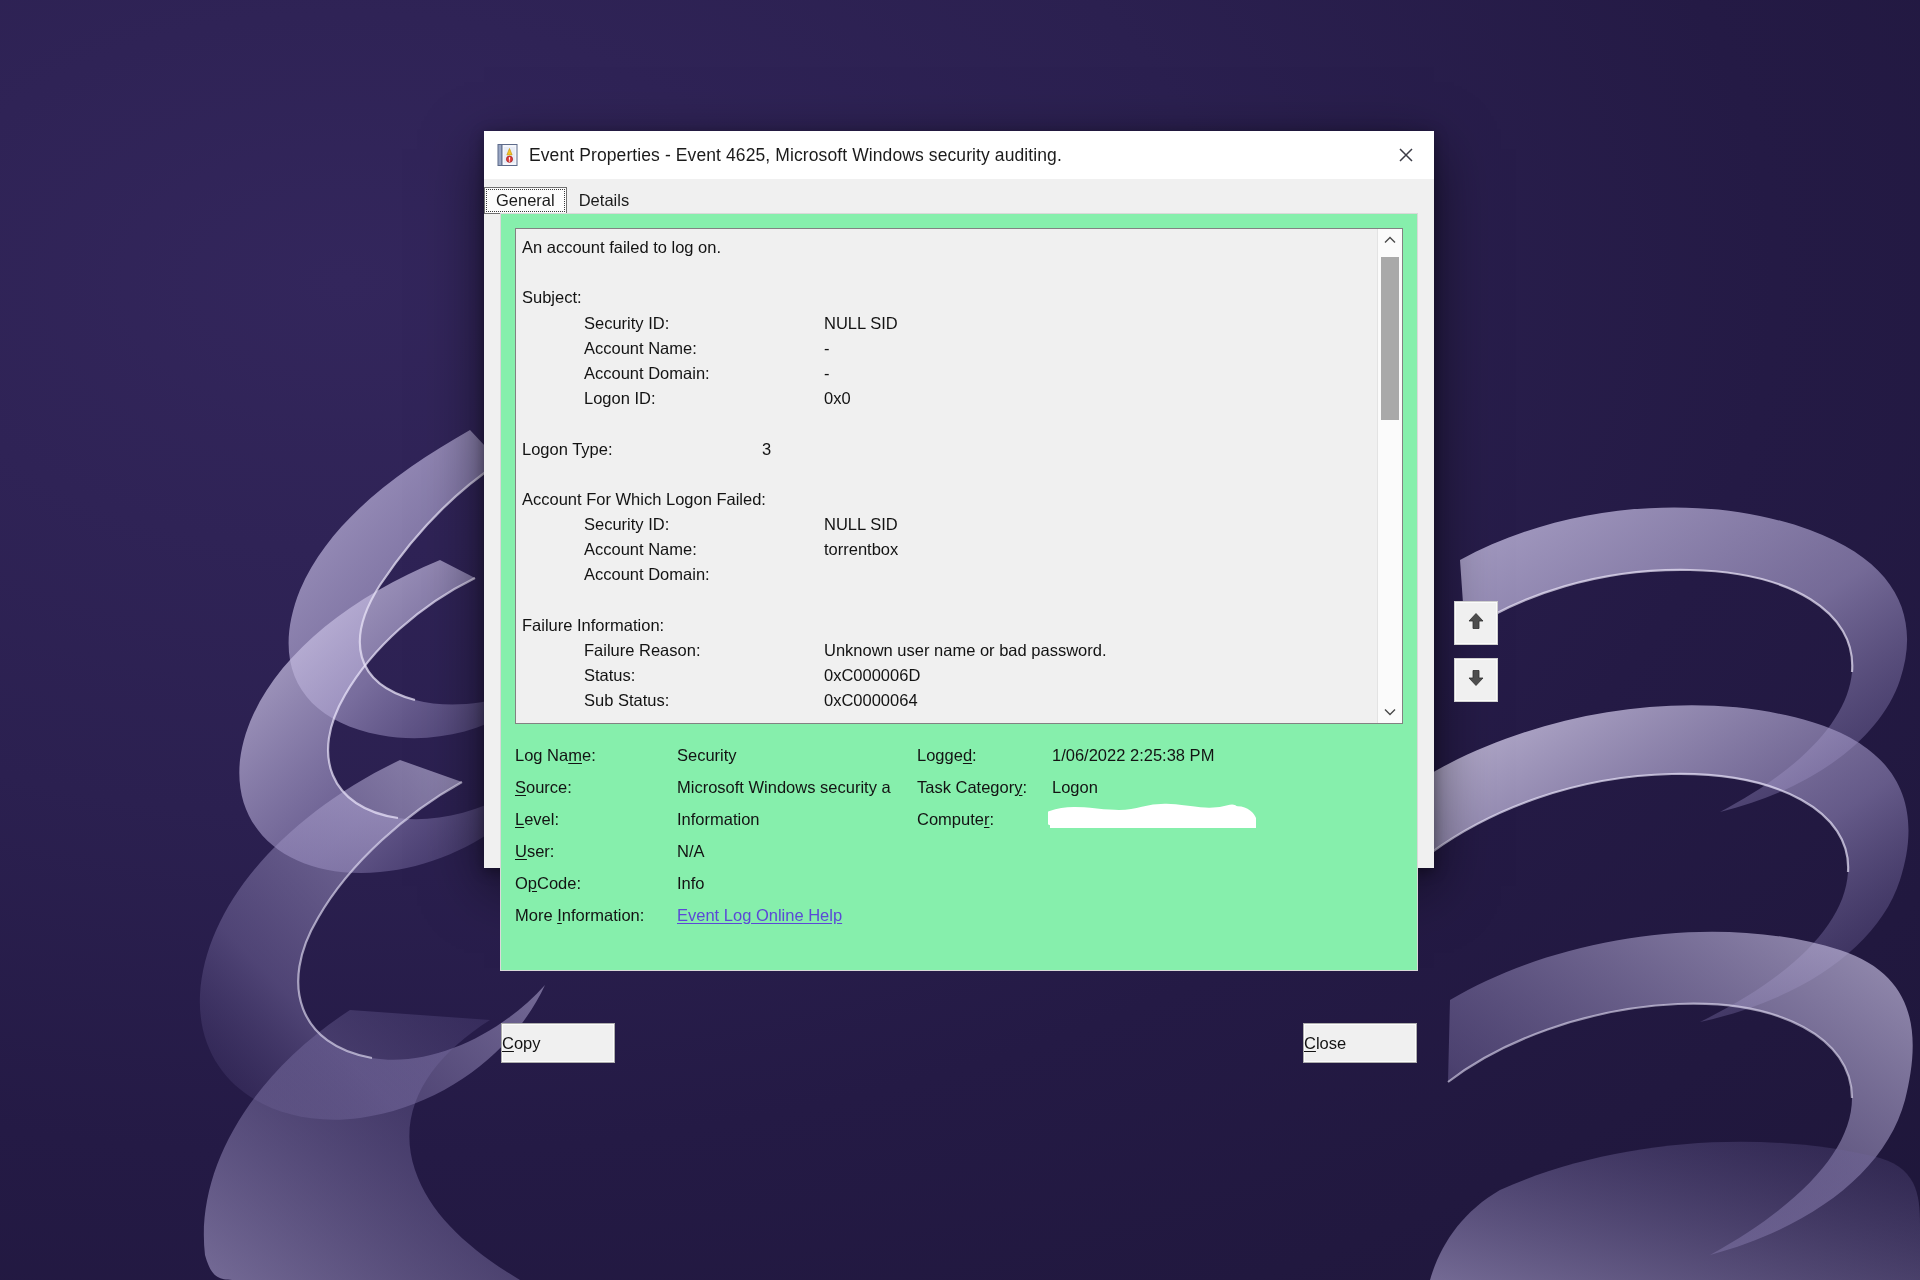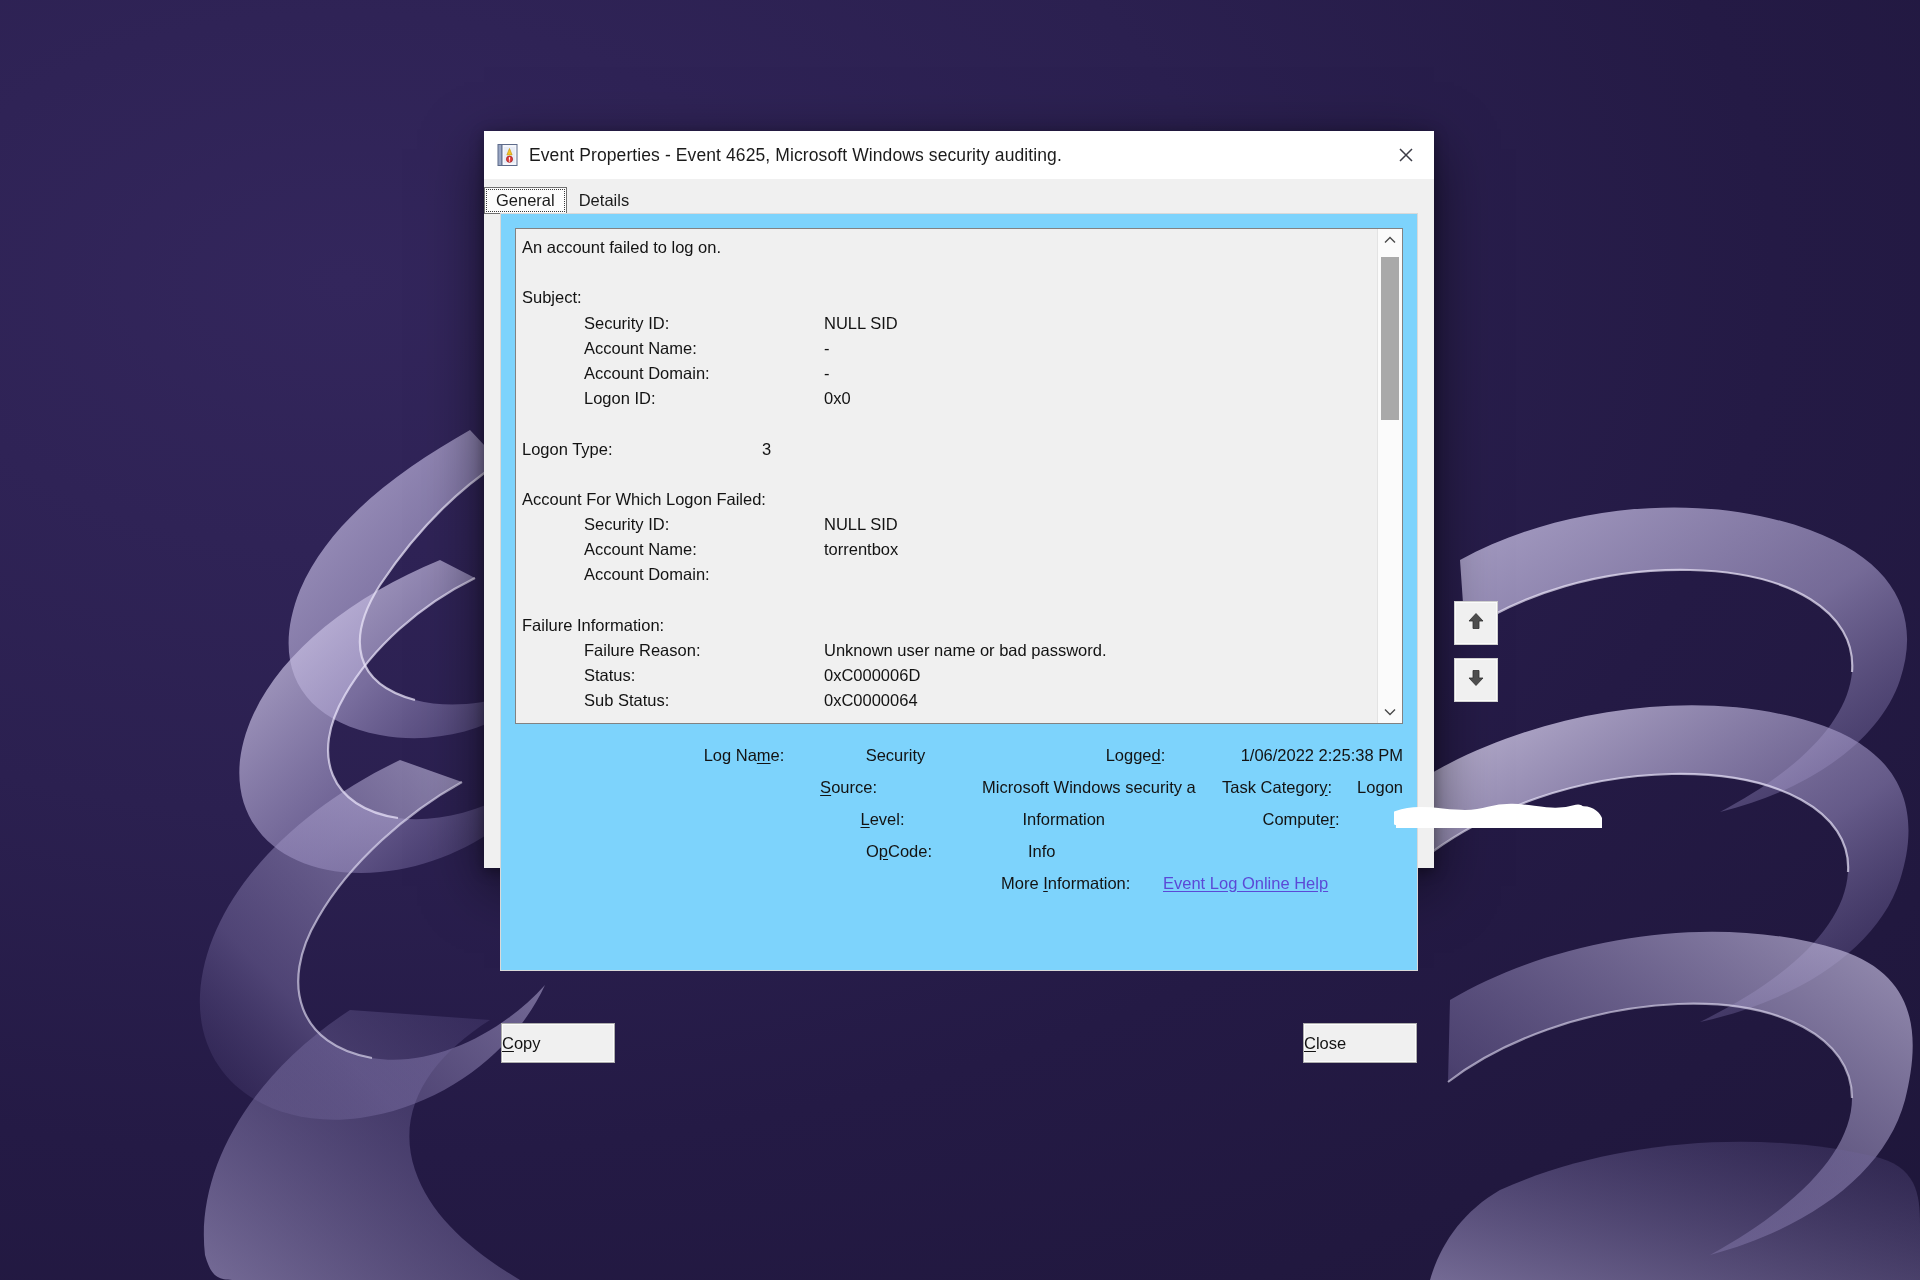--- a/index.html
+++ b/index.html
@@ -99,21 +99,21 @@
   }
   .tab.unselected {
     background: #f0f0f0;
     border: 1px solid transparent;
   }
 
   
   .tabpanel {
     margin: 0 16px 0 16px;
     border: 1px solid #d9d9d9;
-    background: #7dd3fc;
+    background: #86efac;
     flex: none;
     height: 758px;
     box-sizing: border-box;
     padding: 14px 14px 0 14px;
     position: relative;
   }
 
   
   .textbox-wrap {
     position: relative;
@@ -177,21 +177,20 @@
   .meta {
     margin-top: 22px;
     position: relative;
     font-size: 16.5px;
     color: #131313;
   }
   .meta-row {
     display: flex;
     align-items: baseline;
     height: 32px;
-    justify-content: flex-end;
   }
   .meta-label { width: 162px; flex: none; white-space: nowrap; }
   .meta-value { width: 240px; flex: none; white-space: nowrap; overflow: hidden; }
   .meta-label2 { width: 135px; flex: none; white-space: nowrap; }
   .meta-value2 { flex: none; white-space: nowrap; position: relative; }
   u { text-decoration: underline; text-underline-offset: 2px; }
 
   .link {
     color: #5b49d6;
     text-decoration: underline;
@@ -383,20 +382,26 @@
           <div class="meta-row">
             <div class="meta-label"><u>L</u>evel:</div>
             <div class="meta-value">Information</div>
             <div class="meta-label2">Compute<u>r</u>:</div>
             <div class="meta-value2"><span style="color:#6b5a3a">r</span><svg class="redaction" viewBox="0 0 210 34">
                 <path d="M2 20 C 30 8, 60 26, 92 14 C 124 4, 150 24, 180 12 C 196 6, 206 16, 208 22 L 208 32 L 2 32 Z" fill="#ffffff"></path>
                 <path d="M4 22 C 34 12, 62 28, 96 18 C 128 9, 152 26, 184 16" stroke="#ffffff" stroke-width="15" fill="none" stroke-linecap="round"></path>
               </svg></div>
           </div>
           <div class="meta-row">
+            <div class="meta-label"><u>U</u>ser:</div>
+            <div class="meta-value">N/A</div>
+            <div class="meta-label2"></div>
+            <div class="meta-value2"></div>
+          </div>
+          <div class="meta-row">
             <div class="meta-label">O<u>p</u>Code:</div>
             <div class="meta-value">Info</div>
             <div class="meta-label2"></div>
             <div class="meta-value2"></div>
           </div>
           <div class="meta-row">
             <div class="meta-label">More <u>I</u>nformation:</div>
             <div class="meta-value"><span class="link">Event Log Online Help</span></div>
           </div>
         </div>

